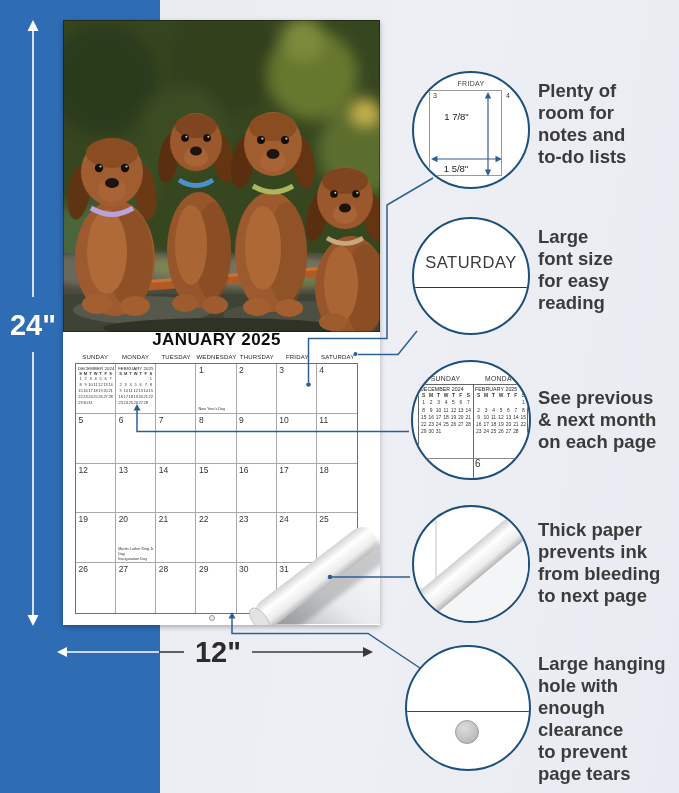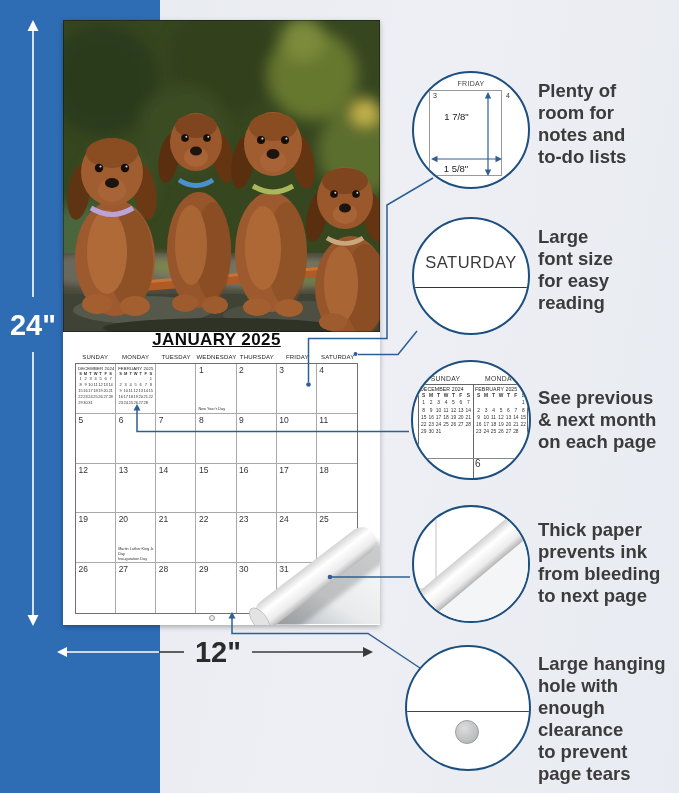--- a/index.html
+++ b/index.html
@@ -12,21 +12,21 @@
   #connectors{left:0;top:0;width:679px;height:793px;z-index:3;pointer-events:none;}
   .dim-label{font-weight:bold;font-size:29px;z-index:2;}
   #h-label{left:6px;top:309px;width:54px;text-align:center;color:#fff;}
   #w-label{left:183px;top:636px;width:70px;text-align:center;color:#2b2b2b;}
 
   
   #page{left:63px;top:20px;width:317px;height:605px;background:#fff;z-index:1;
     box-shadow:0 2px 5px rgba(0,0,0,.28);}
   #photo{left:0;top:0;width:317px;height:312px;overflow:hidden;}
   #cal-title{left:12px;top:310px;width:283px;text-align:center;font-size:17px;
-    font-weight:bold;color:#0c0c0c;letter-spacing:.4px;text-decoration:underline;}
+    font-weight:bold;color:#0c0c0c;letter-spacing:.4px;}
   #day-headers{left:12px;top:334px;width:283px;display:grid;
     grid-template-columns:repeat(7,1fr);}
   #day-headers span{text-align:center;font-size:6px;color:#222;letter-spacing:.2px;}
   #grid{left:12px;top:343px;width:283px;height:251px;border:1px solid #707070;
     display:grid;grid-template-columns:repeat(7,1fr);grid-template-rows:repeat(5,1fr);
     background:#fff;box-sizing:border-box;}
   .cell{position:relative;border-right:1px solid #a9a9a9;border-bottom:1px solid #a9a9a9;}
   .cell:nth-child(7n){border-right:none;}
   .cell:nth-child(n+29){border-bottom:none;}
   .date{position:absolute;top:1px;left:2.5px;font-size:8.5px;color:#333;}

